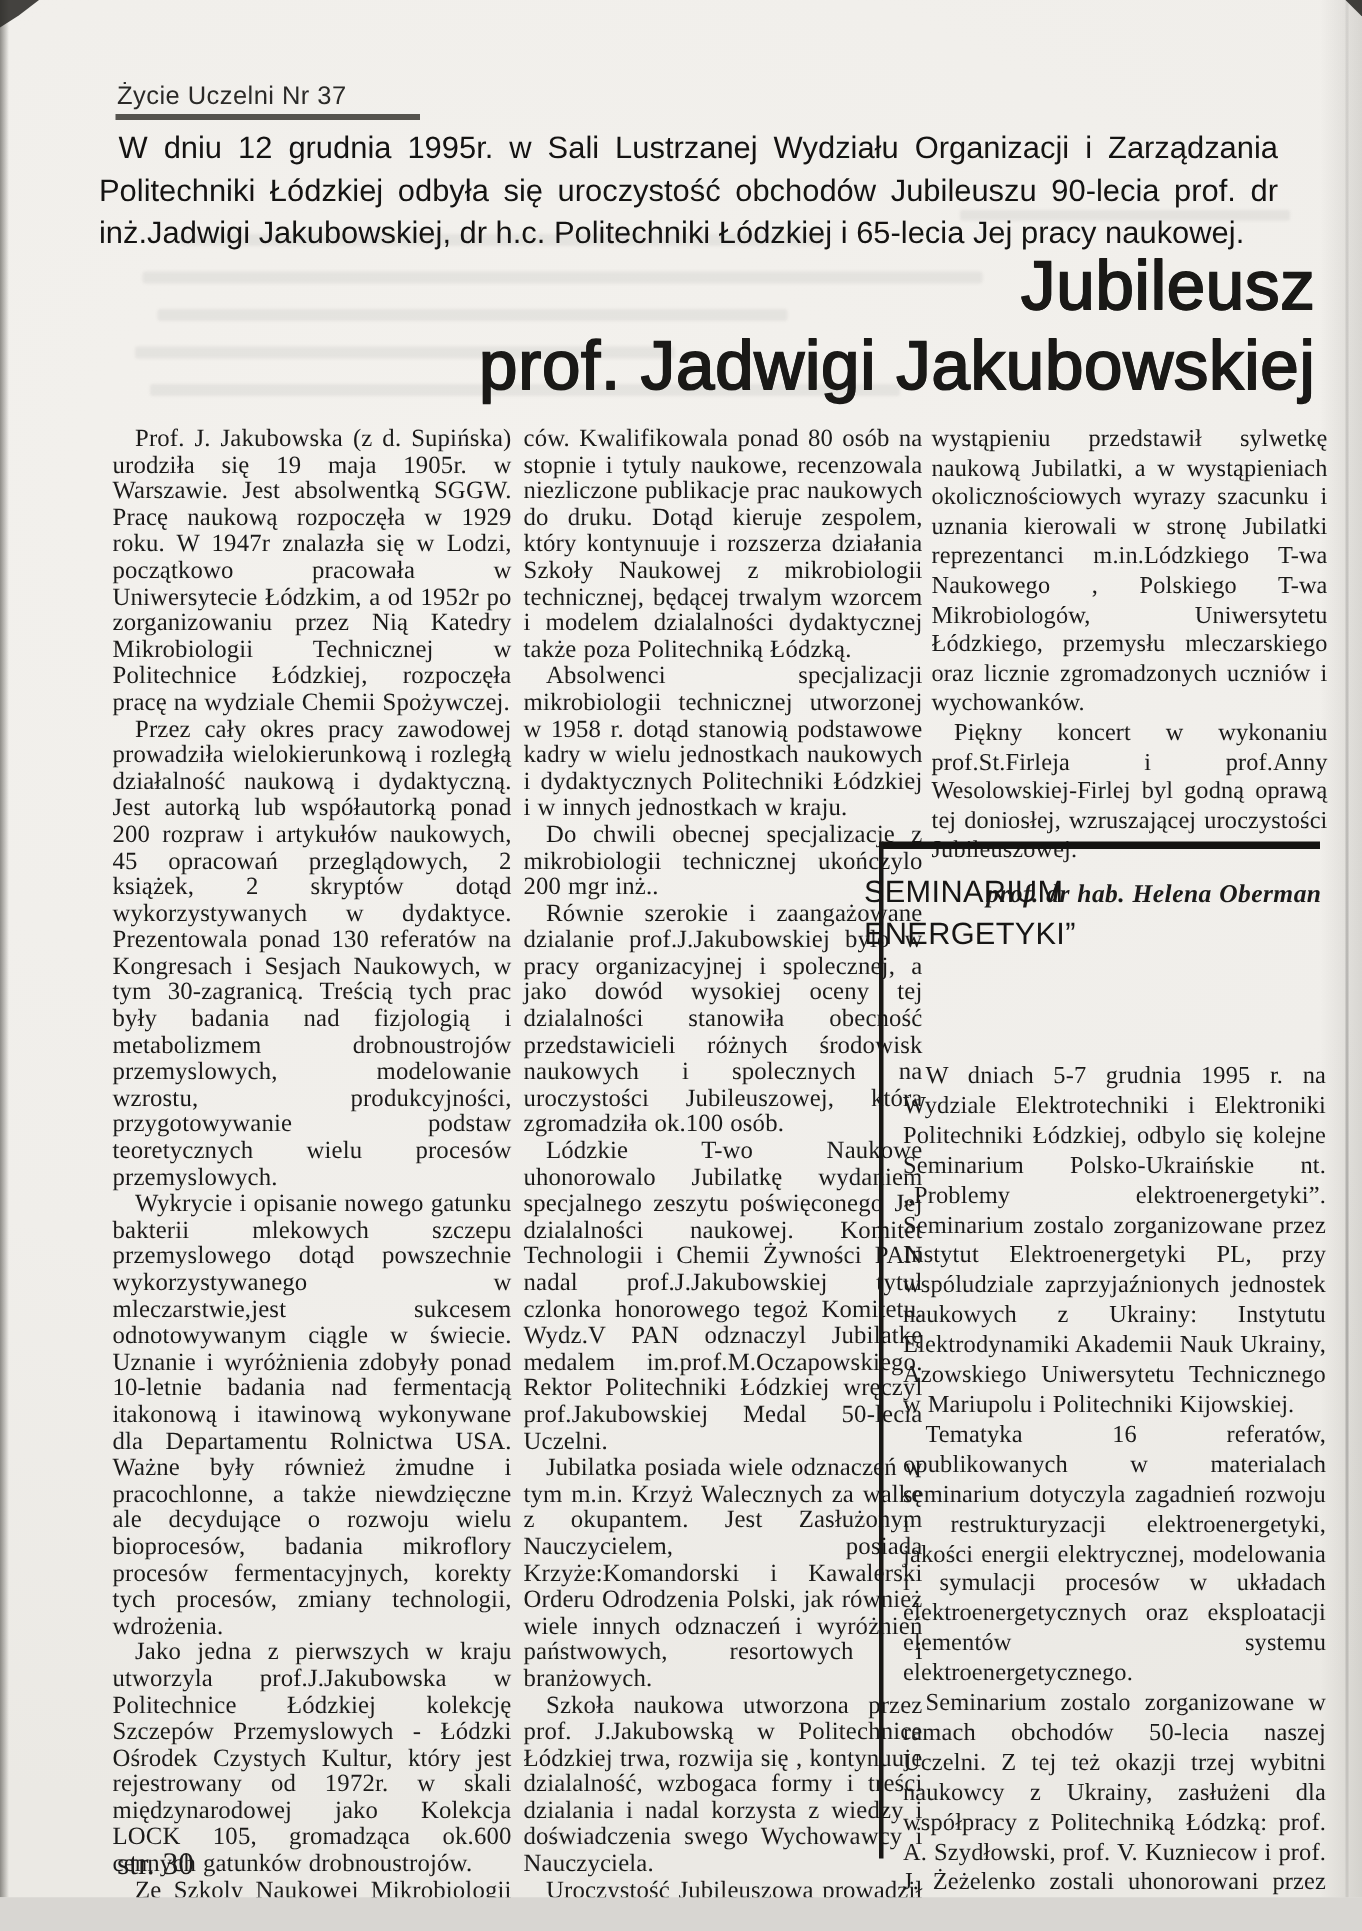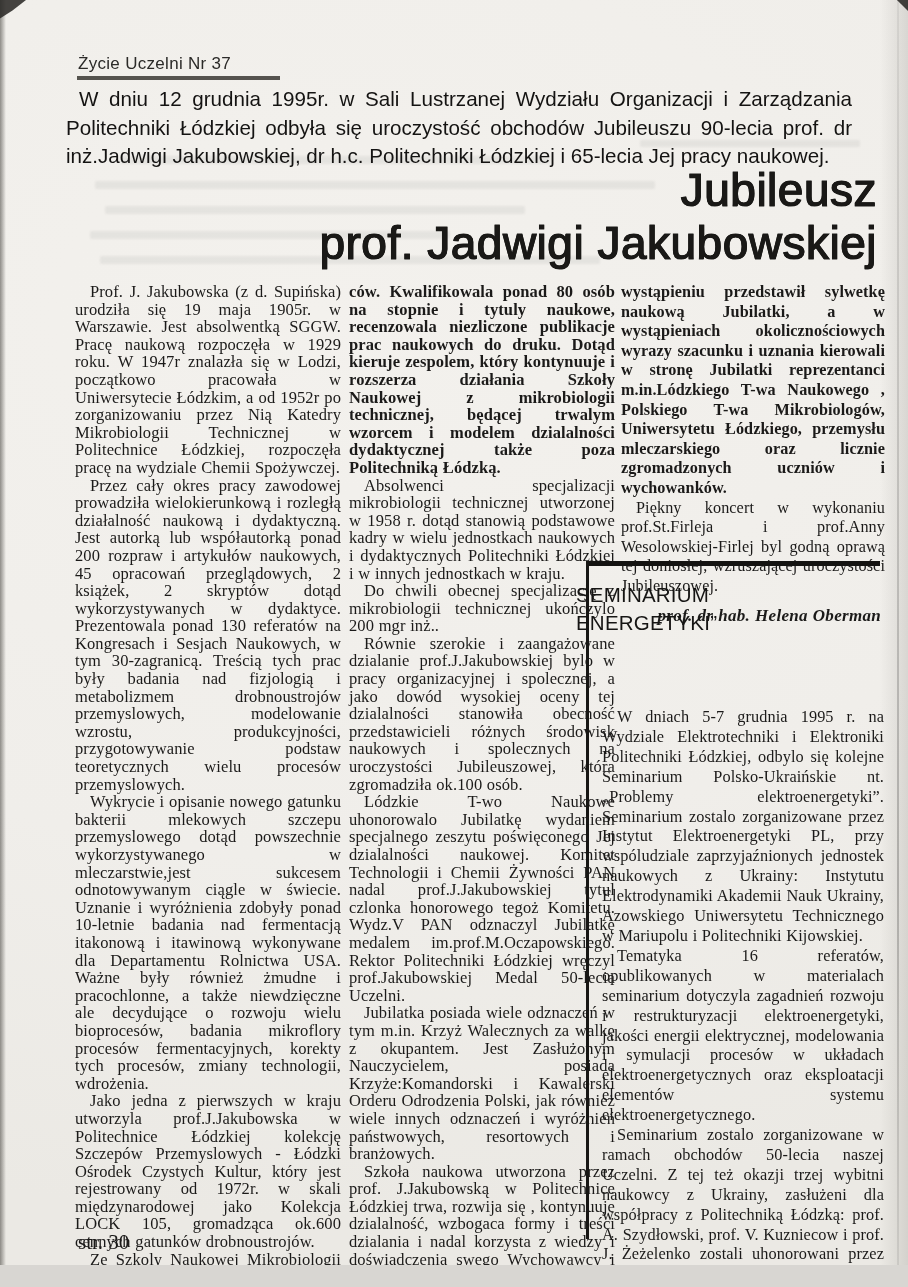--- a/index.html
+++ b/index.html
@@ -34,21 +34,21 @@
   .title-block{position:absolute;right:31px;top:164px;text-align:right;
     font-family:"Liberation Sans","DejaVu Sans",sans-serif;font-weight:normal;
     font-size:46px;line-height:53px;color:#1a1917;letter-spacing:.5px;
     -webkit-text-stroke:1.2px #1a1917;
     text-shadow:.5px 0 #1a1917,-.5px 0 #1a1917,0 .4px #1a1917;}
   .title-line{display:block;}
   
   .bodycol{position:absolute;top:283px;font-size:16.5px;line-height:17.6px;
     text-align:justify;color:#1b1a19;word-spacing:.4px;letter-spacing:.1px;}
   .bodycol p{margin:0;text-indent:15px;}
-  .bodycol p.noindent{text-indent:0;font-weight:bold;}
+  .bodycol p.noindent{text-indent:0;}
   .col1{left:75px;width:266px;}
   .col2{left:349px;width:266px;}
   .col3a{left:621px;width:264px;font-size:16.2px;line-height:19.6px;}
   .col3b{left:602px;top:707px;width:282px;font-size:16.3px;line-height:19.9px;}
   .signature{display:block;margin-top:9px;text-align:right;padding-right:4px;
     font-style:italic;font-weight:bold;font-size:17px;letter-spacing:.3px;text-indent:0;}
   
   .section-rule{position:absolute;left:588px;top:561px;width:292px;height:5px;background:#141311;}
   .section-vrule{position:absolute;left:586px;top:561px;width:3px;height:678px;background:#171614;}
   .sem-heading{position:absolute;left:576px;top:581px;width:290px;

